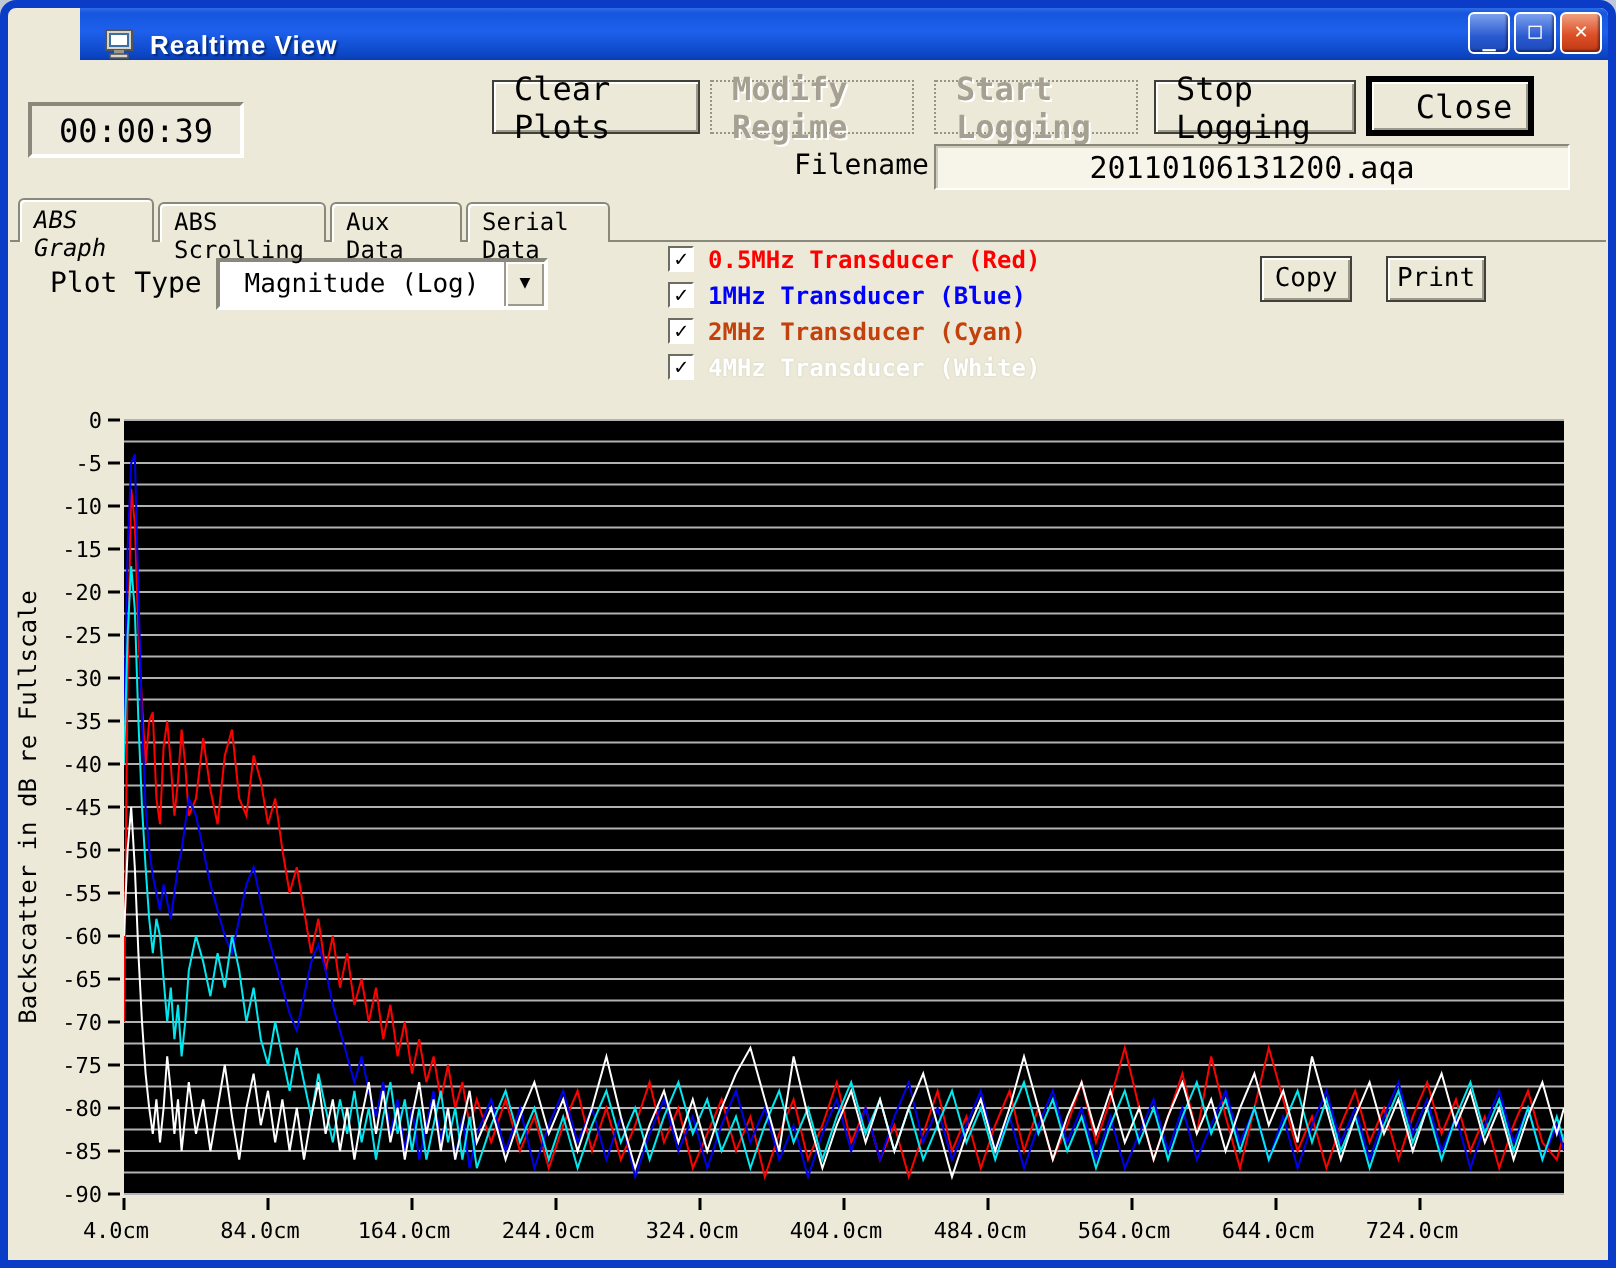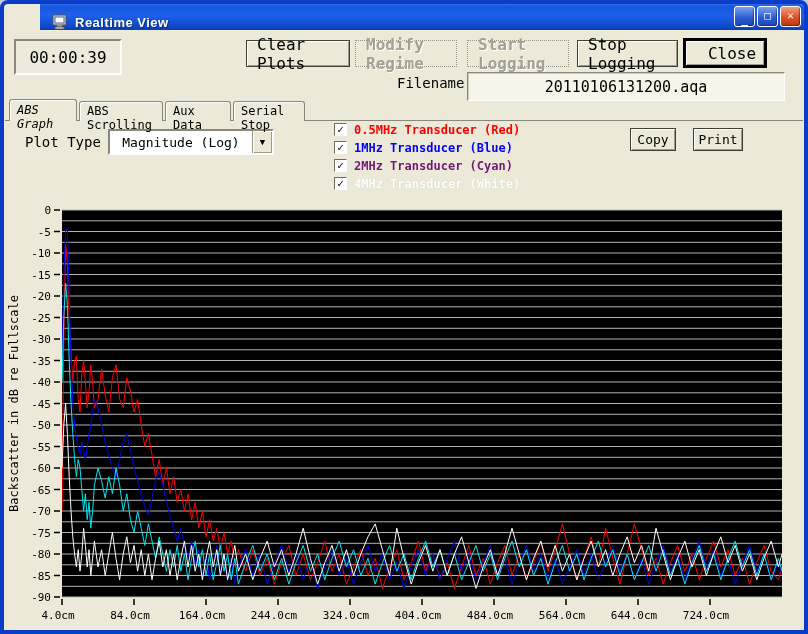--- a/index.html
+++ b/index.html
@@ -32,41 +32,41 @@
   .wbtn .glyph{transform:translateY(-1px);}
   .wbtn.min .glyph{transform:translateY(3px);}
   .client{position:relative;height:600px;background:#ECE9D8;}
 
   .sunken{
     background:#F7F5EA;
     border:1px solid #8A887B;border-right-color:#FFF;border-bottom-color:#FFF;
     box-shadow:inset 1px 1px 0 #CFCCBB;
   }
   .timer{
-    position:absolute;left:10px;top:9px;width:108px;height:36px;
+    position:absolute;left:10px;top:21px;width:108px;height:28px;
     display:flex;align-items:center;justify-content:center;
     font-size:16px;color:#000;background:#EDEADB;
     border:2px solid;border-color:#8A887B #FFF #FFF #8A887B;
   }
   .btn{
     position:absolute;height:27px;padding:0 10px;
     display:flex;align-items:center;justify-content:center;
     background:#ECE9D8;font-size:16px;color:#000;cursor:default;
     border:1px solid #403F38;
     box-shadow:inset 1px 1px 0 #FFF,inset -1px -1px 0 #9D9A8C;
   }
   .btn.disabled{
     border:1px dotted #98948A;box-shadow:none;color:#A5A091;
     text-shadow:1px 1px 0 #FFF;
     font-weight:bold;
   }
   .btn.default{border:3px solid #000;height:30px;padding-left:24px;}
   .filename-label{position:absolute;left:393px;top:45px;font-size:14px;color:#000;}
   .filename-field{
-    position:absolute;left:463px;top:42px;width:318px;height:29px;
+    position:absolute;left:463px;top:42px;width:318px;height:23px;
     display:flex;align-items:center;justify-content:center;font-size:15px;color:#000;
   }
 
   .tabstrip{position:absolute;left:1px;top:69px;width:798px;height:22px;}
   .tabstrip::after{content:"";position:absolute;left:0;right:0;bottom:0;border-bottom:1px solid #8A887B;}
   .tab{
     position:absolute;top:2px;height:20px;padding:2px 7px 0 7px;
     font-size:12px;color:#000;background:#ECE9D8;
     border:1px solid #8A887B;border-bottom:none;border-radius:3px 3px 0 0;
     box-shadow:inset 1px 1px 0 #FFF;z-index:1;
@@ -133,21 +133,21 @@
     <div class="btn" style="left:573px;top:10px;width:101px;">Stop Logging</div>
     <div class="btn default" style="left:679px;top:8px;width:84px;">Close</div>
 
     <div class="filename-label">Filename</div>
     <div class="filename-field sunken">20110106131200.aqa</div>
 
     <div class="tabstrip">
       <div class="tab active" style="left:4px;width:68px;">ABS Graph</div>
       <div class="tab" style="left:74px;width:84px;">ABS Scrolling</div>
       <div class="tab" style="left:160px;width:66px;">Aux Data</div>
-      <div class="tab" style="left:228px;width:72px;">Serial Stop</div>
+      <div class="tab" style="left:228px;width:72px;">Serial Data</div>
     </div>
 
     <div class="plot-type-label">Plot Type</div>
     <div class="dropdown">
       <span class="value">Magnitude (Log)</span>
       <span class="dd-btn">
           <span>▼</span>
         </span>
     </div>
 
@@ -161,21 +161,21 @@
       <div class="legend-row" style="top:20px;">
         <span class="checkbox">
             <span>✓</span>
           </span>
         <span class="legend-label" style="color:#0000FF;">1MHz Transducer (Blue)</span>
       </div>
       <div class="legend-row" style="top:38px;">
         <span class="checkbox">
             <span>✓</span>
           </span>
-        <span class="legend-label" style="color:#701a75;">2MHz Transducer (Cyan)</span>
+        <span class="legend-label" style="color:#c2410c;">2MHz Transducer (Cyan)</span>
       </div>
       <div class="legend-row" style="top:56px;">
         <span class="checkbox">
             <span>✓</span>
           </span>
         <span class="legend-label" style="color:#FFFFFF;text-shadow:0 0 1px #cac6b4;">4MHz Transducer (White)</span>
       </div>
     </div>
 
     <div class="btn small-btn" style="left:626px;top:98px;width:46px;">Copy</div>

